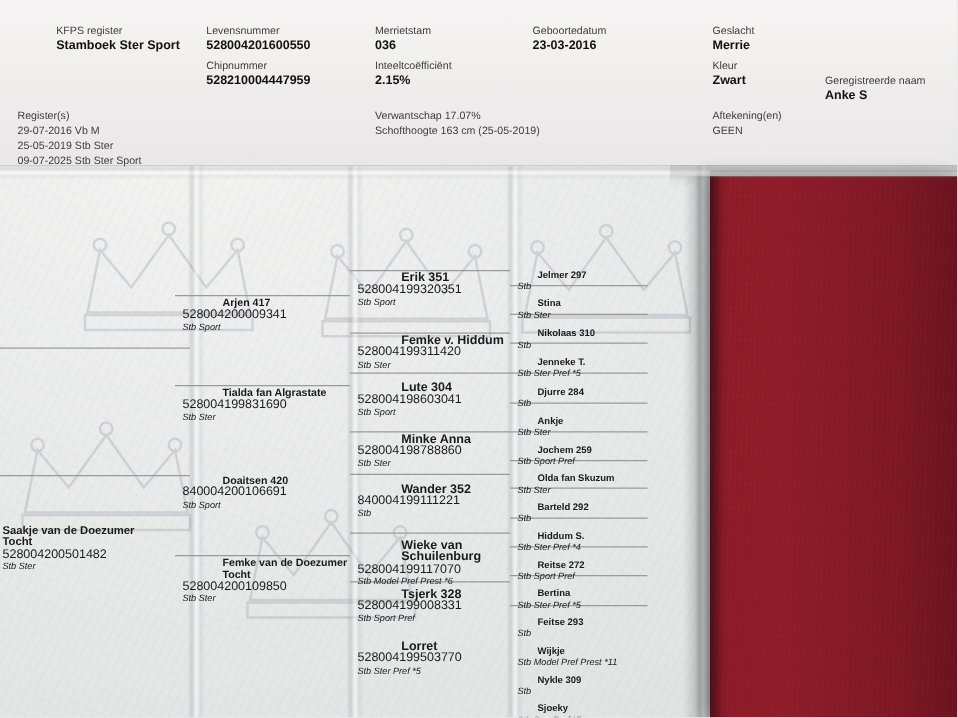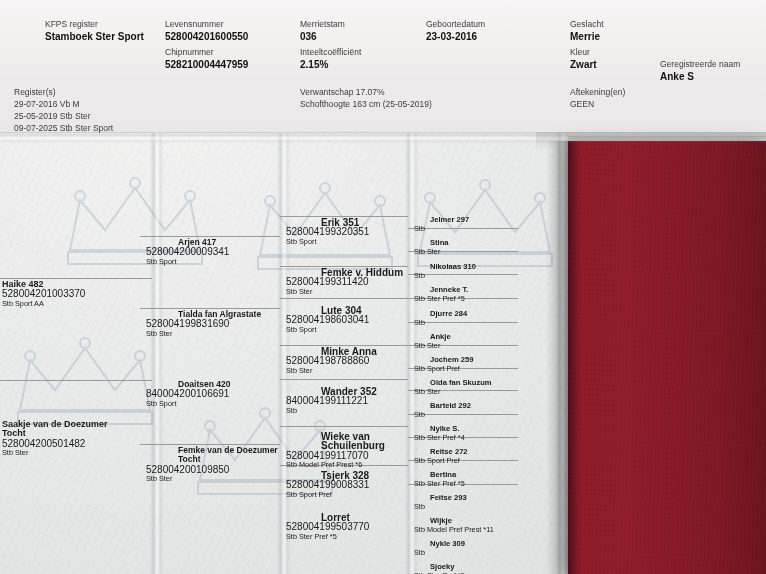--- a/index.html
+++ b/index.html
@@ -88,21 +88,21 @@
   
   .ped { position: absolute; left: 0; top: 132px; width: 766px; height: 442px; }
   .node {
     position: absolute;
     font-size: 7.5px;
     line-height: 9.3px;
     color: #1a1a1a;
   }
   .node .n1 { font-weight: bold; font-size: 8px; }
   .node .n2 { font-size: 10px; }
-  .node .n3 { font-size: 7.3px; }
+  .node .n3 { font-size: 7.3px; font-style: italic; }
   .node.gen1 .n1 { font-size: 9px; }
   .node.gen2 .n1 { font-size: 8.5px; margin-left: 32px; }
   .node.gen3 .n1 { font-size: 10px; margin-left: 35px; }
   .node.gen4 .n1 { font-size: 7.6px; margin-left: 16px; }
   .hline {
     position: absolute;
     height: 1px;
     background: #9a9a9a;
   }
 
@@ -297,25 +297,20 @@
     <div class="hline" style="left:408px; top:166px; width:110px;"></div>
     <div class="hline" style="left:408px; top:190px; width:110px;"></div>
     <div class="hline" style="left:408px; top:213px; width:110px;"></div>
     <div class="hline" style="left:408px; top:236px; width:110px;"></div>
     <div class="hline" style="left:408px; top:258px; width:110px;"></div>
     <div class="hline" style="left:408px; top:282px; width:110px;"></div>
     <div class="hline" style="left:408px; top:305px; width:110px;"></div>
     <div class="hline" style="left:408px; top:328px; width:110px;"></div>
     <div class="hline" style="left:408px; top:352px; width:110px;"></div>
 
-    <div class="node gen1" style="left:2px; top:148px; width:140px;">
-      <div class="n1">Haike 482</div>
-      <div class="n2">528004201003370</div>
-      <div class="n3">Stb Sport AA</div>
-    </div>
 
     <div class="node gen1" style="left:2px; top:288px; width:142px;">
       <div class="n1">Saakje van de Doezumer</div>
       <div class="n1">Tocht</div>
       <div class="n2">528004200501482</div>
       <div class="n3">Stb Ster</div>
     </div>
 
     <div class="node gen2" style="left:146px; top:106px; width:134px;">
       <div class="n1">Arjen 417</div>
@@ -413,21 +408,21 @@
     </div>
     <div class="node gen4" style="left:414px; top:246px; width:110px;">
       <div class="n1">Olda fan Skuzum</div>
       <div class="n3">Stb Ster</div>
     </div>
     <div class="node gen4" style="left:414px; top:269px; width:110px;">
       <div class="n1">Barteld 292</div>
       <div class="n3">Stb</div>
     </div>
     <div class="node gen4" style="left:414px; top:292px; width:110px;">
-      <div class="n1">Nylke S.</div>
+      <div class="n1">Hiddum S.</div>
       <div class="n3">Stb Ster Pref *4</div>
     </div>
     <div class="node gen4" style="left:414px; top:315px; width:110px;">
       <div class="n1">Reitse 272</div>
       <div class="n3">Stb Sport Pref</div>
     </div>
     <div class="node gen4" style="left:414px; top:338px; width:110px;">
       <div class="n1">Bertina</div>
       <div class="n3">Stb Ster Pref *5</div>
     </div>

